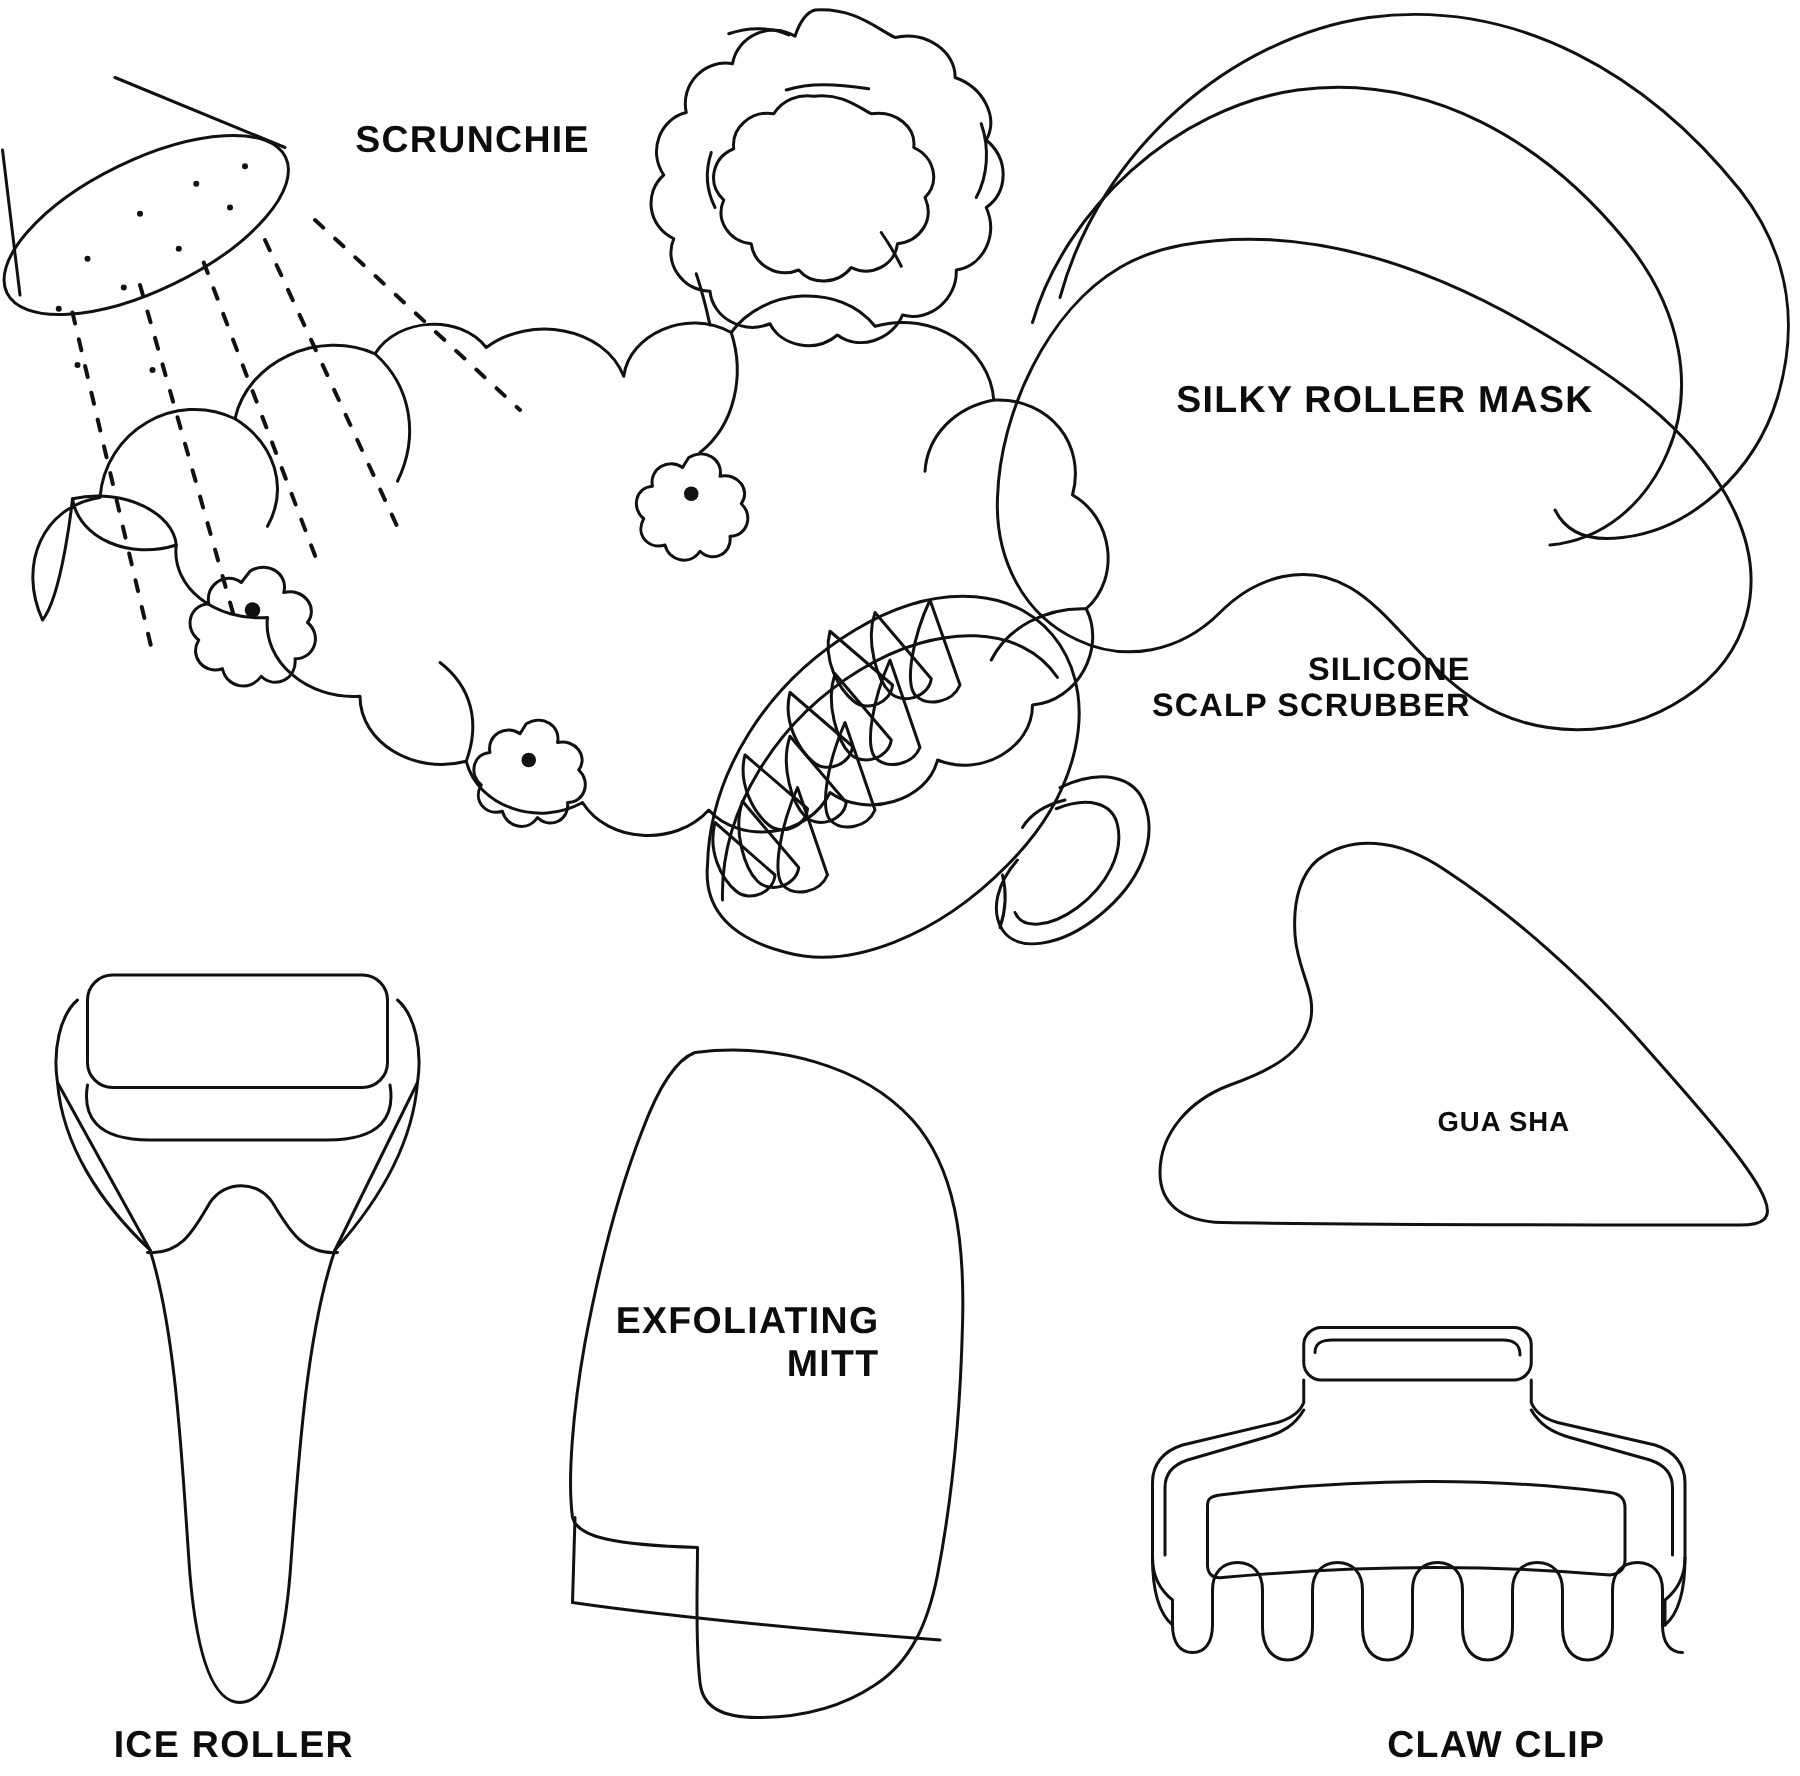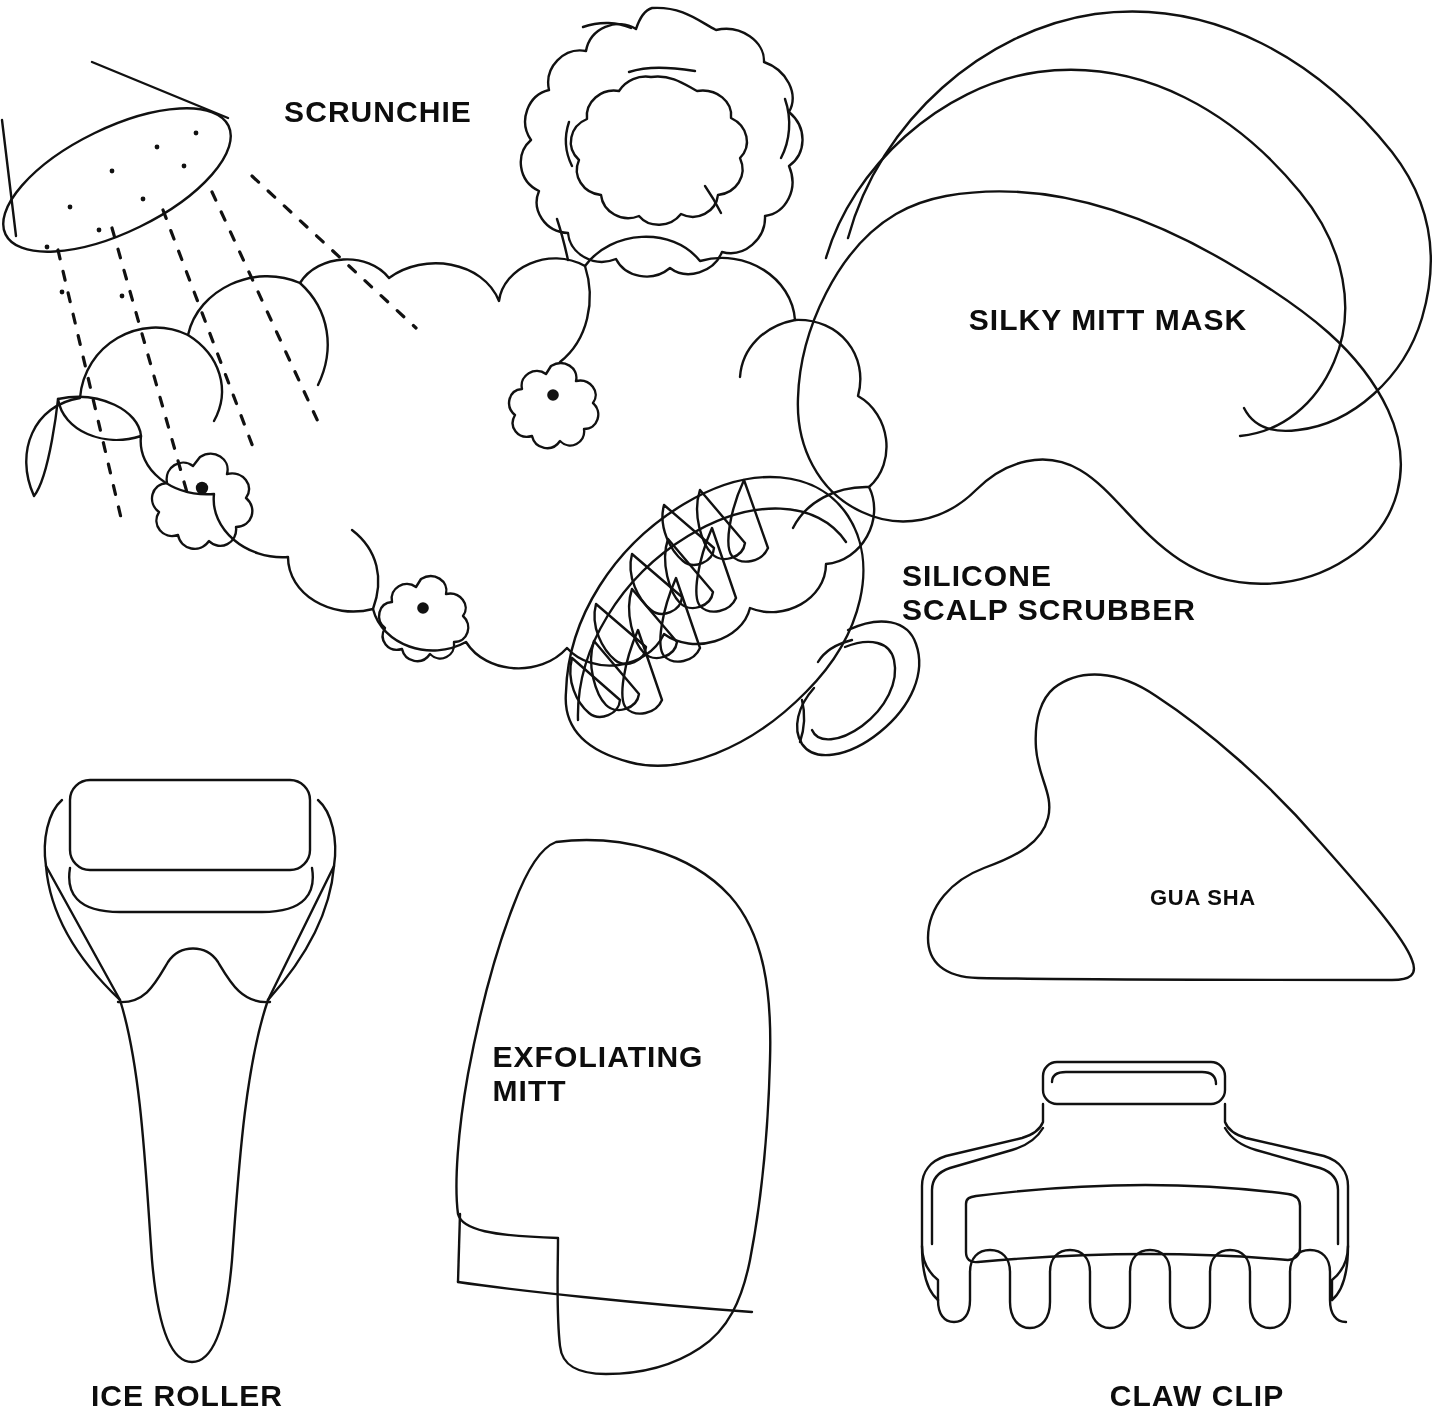--- a/index.html
+++ b/index.html
@@ -25,21 +25,21 @@
     height: 1421px;
   }
   .lbl {
     position: absolute;
     color: #0d0d0d;
     font-family: "Liberation Sans", sans-serif;
     font-weight: bold;
     letter-spacing: 0.035em;
     line-height: 1.12;
     white-space: pre-line;
-    text-align: left;
+    text-align: right;
     transform: translate(-50%, -50%);
     user-select: none;
   }
   .lbl.one-line { white-space: nowrap; }
 </style>
 </head>
 <body>
 
 <div id="stage">
 
@@ -392,23 +392,23 @@
         <path d="M922 1246 C922 1270 926 1290 938 1300"></path>
         <path d="M1348 1246 C1348 1270 1344 1290 1332 1300"></path>
       </g>
 
     </g>
   </svg>
 
 
   <div class="lbl one-line" style="left:378px; top:112px; font-size:30px;">SCRUNCHIE</div>
 
-  <div class="lbl one-line" style="left:1108px; top:320px; font-size:30px;">SILKY MITT MASK</div>
-
-  <div class="lbl" style="left:1049px; top:550px; font-size:30px;margin-top:43px;">SILICONE
+  <div class="lbl one-line" style="left:1108px; top:320px; font-size:30px;">SILKY ROLLER MASK</div>
+
+  <div class="lbl" style="left:1049px; top:550px; font-size:26px;">SILICONE
 SCALP SCRUBBER</div>
 
   <div class="lbl one-line" style="left:1203px; top:898px; font-size:22px;">GUA SHA</div>
 
   <div class="lbl one-line" style="left:187px; top:1396px; font-size:30px;">ICE ROLLER</div>
 
   <div class="lbl" style="left:598px; top:1074px; font-size:30px;">EXFOLIATING
 MITT</div>
 
   <div class="lbl one-line" style="left:1197px; top:1396px; font-size:30px;">CLAW CLIP</div>

